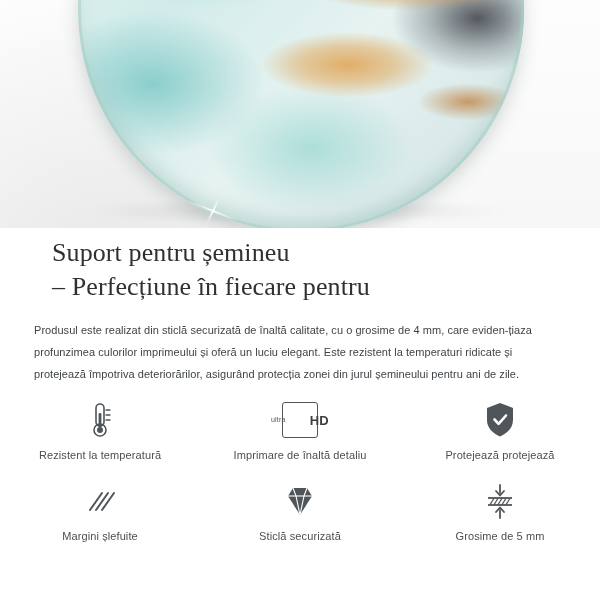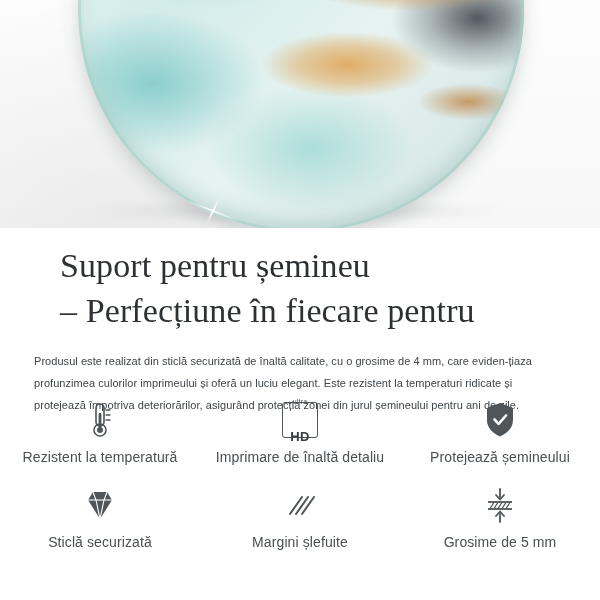--- a/index.html
+++ b/index.html
@@ -118,24 +118,24 @@
   }
 
   
   .content {
     position: absolute;
     left: 0;
     top: 228px;
     width: 600px;
   }
   .headline {
-    margin: 16px;
+    margin: 8px;
     padding: 0 44px;
     font-family: "Liberation Serif", serif;
-    font-size: 34px;
+    font-size: 26px;
     line-height: 1.32;
     font-weight: 400;
     color: #2d3134;
     letter-spacing: 0.1px;
   }
   .headline .line {
     display: block;
   }
   .paragraph {
     margin: 14px 0 0 0;
@@ -164,32 +164,32 @@
     justify-content: flex-start;
   }
   .feature-icon {
     height: 44px;
     display: flex;
     align-items: center;
     justify-content: center;
   }
   .feature-label {
     margin-top: 7px;
-    font-size: 14px;
+    font-size: 11px;
     color: #4a4f53;
     text-align: center;
     letter-spacing: 0.1px;
   }
   .hd-box {
     width: 34px;
     height: 34px;
     border: 1.6px solid #4f5559;
     border-radius: 3px;
     display: flex;
-    flex-direction: column;
+    flex-direction: row;
     align-items: center;
     justify-content: center;
     line-height: 1;
     gap: 24px;
   }
   .hd-top {
     font-size: 7px;
     color: #4f5559;
     letter-spacing: 0.2px;
     margin-bottom: 1px;
@@ -252,44 +252,44 @@
       <div class="feature-label">Imprimare de înaltă detaliu</div>
     </div>
 
     <div class="feature">
       <div class="feature-icon">
         <svg width="40" height="42" viewBox="0 0 40 42" fill="none" aria-hidden="true">
           <path d="M20 4 L33 9 V21 C33 29 27 34.5 20 37.5 C13 34.5 7 29 7 21 V9 Z" fill="#4f5559"></path>
           <path d="M14.5 20.5 L18.6 24.8 L26 16.5" stroke="#ffffff" stroke-width="2.6" stroke-linecap="round" stroke-linejoin="round" fill="none"></path>
         </svg>
       </div>
-      <div class="feature-label">Protejează șemineului</div>
+      <div class="feature-label">Protejează protejează</div>
+    </div>
+
+    <div class="feature">
+      <div class="feature-icon">
+        <svg width="40" height="40" viewBox="0 0 40 40" fill="none" aria-hidden="true">
+          <line x1="10" y1="29" x2="22" y2="12" stroke="#4f5559" stroke-width="2" stroke-linecap="round"></line>
+          <line x1="16" y1="29" x2="28" y2="12" stroke="#4f5559" stroke-width="2" stroke-linecap="round"></line>
+          <line x1="22" y1="29" x2="34" y2="12" stroke="#4f5559" stroke-width="2" stroke-linecap="round"></line>
+        </svg>
+      </div>
+      <div class="feature-label">Margini șlefuite</div>
     </div>
 
     <div class="feature">
       <div class="feature-icon">
         <svg width="40" height="40" viewBox="0 0 40 40" fill="none" aria-hidden="true">
           <path d="M8 15 L20 34 L32 15 Z" fill="#4f5559"></path>
           <path d="M8 15 L13 7 H27 L32 15 Z" fill="#4f5559"></path>
           <path d="M13 7 L16 15 L20 34 L24 15 L27 7" stroke="#ffffff" stroke-width="1.1" fill="none"></path>
           <line x1="8" y1="15" x2="32" y2="15" stroke="#ffffff" stroke-width="1.1"></line>
         </svg>
       </div>
       <div class="feature-label">Sticlă securizată</div>
-    </div>
-
-    <div class="feature">
-      <div class="feature-icon">
-        <svg width="40" height="40" viewBox="0 0 40 40" fill="none" aria-hidden="true">
-          <line x1="10" y1="29" x2="22" y2="12" stroke="#4f5559" stroke-width="2" stroke-linecap="round"></line>
-          <line x1="16" y1="29" x2="28" y2="12" stroke="#4f5559" stroke-width="2" stroke-linecap="round"></line>
-          <line x1="22" y1="29" x2="34" y2="12" stroke="#4f5559" stroke-width="2" stroke-linecap="round"></line>
-        </svg>
-      </div>
-      <div class="feature-label">Margini șlefuite</div>
     </div>
 
     <div class="feature">
       <div class="feature-icon">
         <svg width="42" height="42" viewBox="0 0 42 42" fill="none" aria-hidden="true">
           <line x1="21" y1="5" x2="21" y2="13" stroke="#4f5559" stroke-width="1.8" stroke-linecap="round"></line>
           <path d="M17 11 L21 15.5 L25 11" stroke="#4f5559" stroke-width="1.8" fill="none" stroke-linecap="round" stroke-linejoin="round"></path>
           <line x1="9" y1="18" x2="33" y2="18" stroke="#4f5559" stroke-width="1.8"></line>
           <line x1="9" y1="25" x2="33" y2="25" stroke="#4f5559" stroke-width="1.8"></line>
           <line x1="11" y1="24.6" x2="15" y2="18.4" stroke="#4f5559" stroke-width="1.1"></line>

